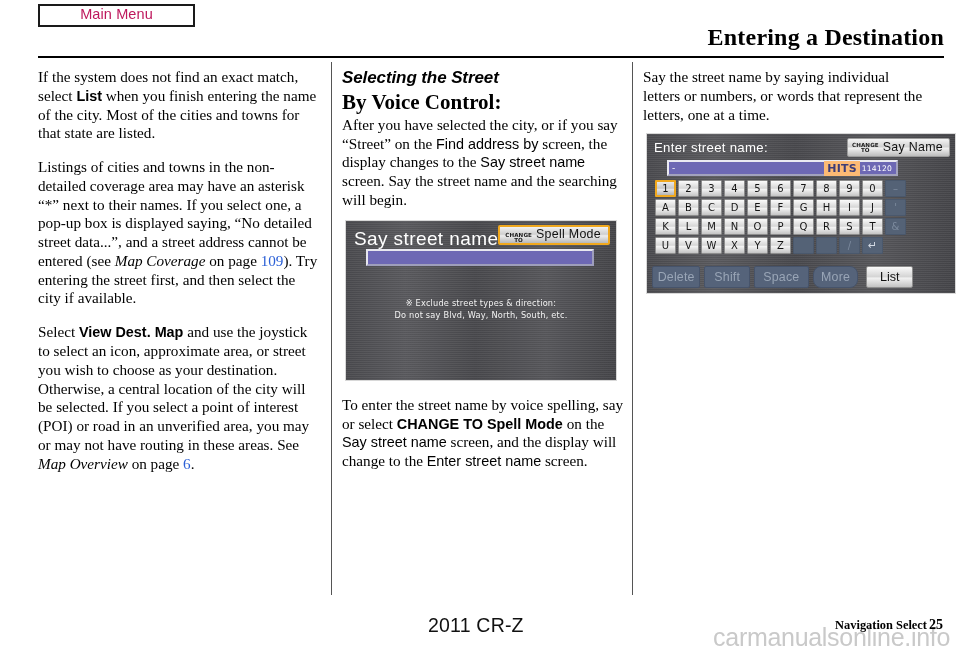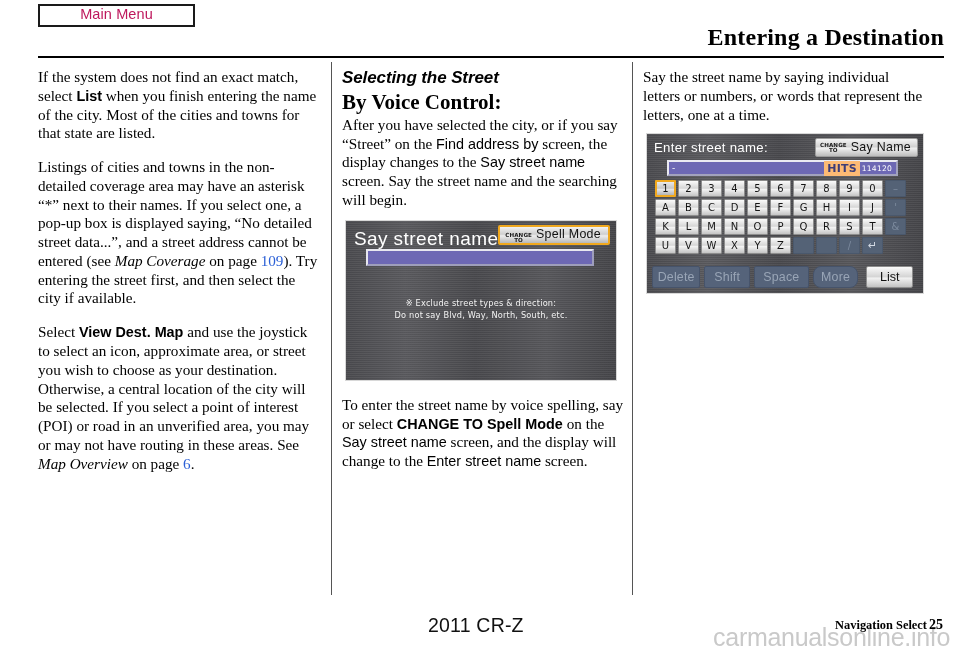--- a/index.html
+++ b/index.html
@@ -194,21 +194,21 @@
     color: #f2f2f2;
     font-family: "DejaVu Sans", sans-serif;
     font-size: 8.2px;
     line-height: 1.5;
     letter-spacing: 0.2px;
   }
 
   
   #enter-street-screen {
     margin: 9px 0 0 3px;
-    width: 278px;
+    width: 310px;
     height: 161px;
   }
   #enter-street-title {
     position: absolute;
     left: 7px;
     top: 6px;
     color: #ffffff;
     font-family: "Liberation Sans", sans-serif;
     font-size: 13.2px;
     letter-spacing: 0.3px;

